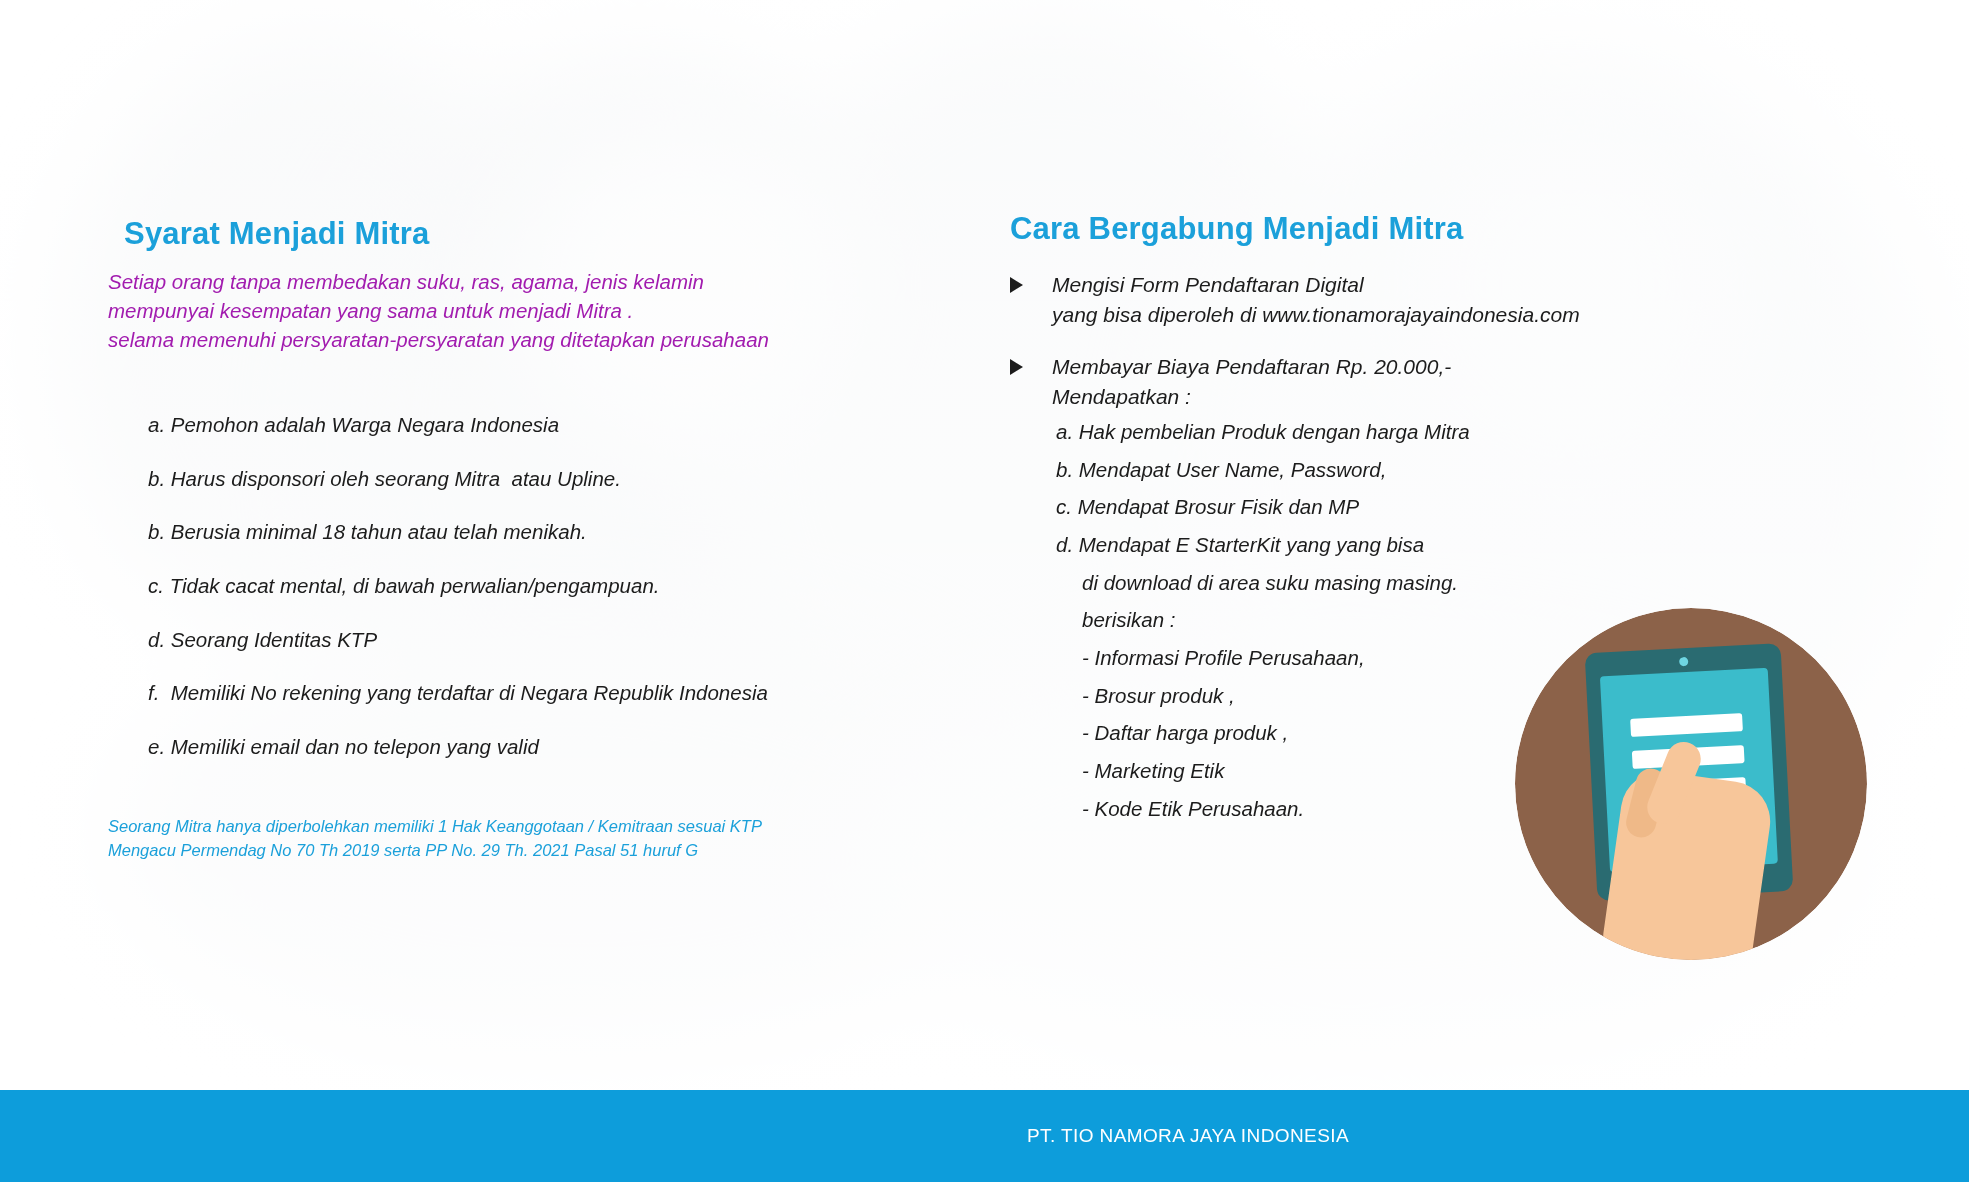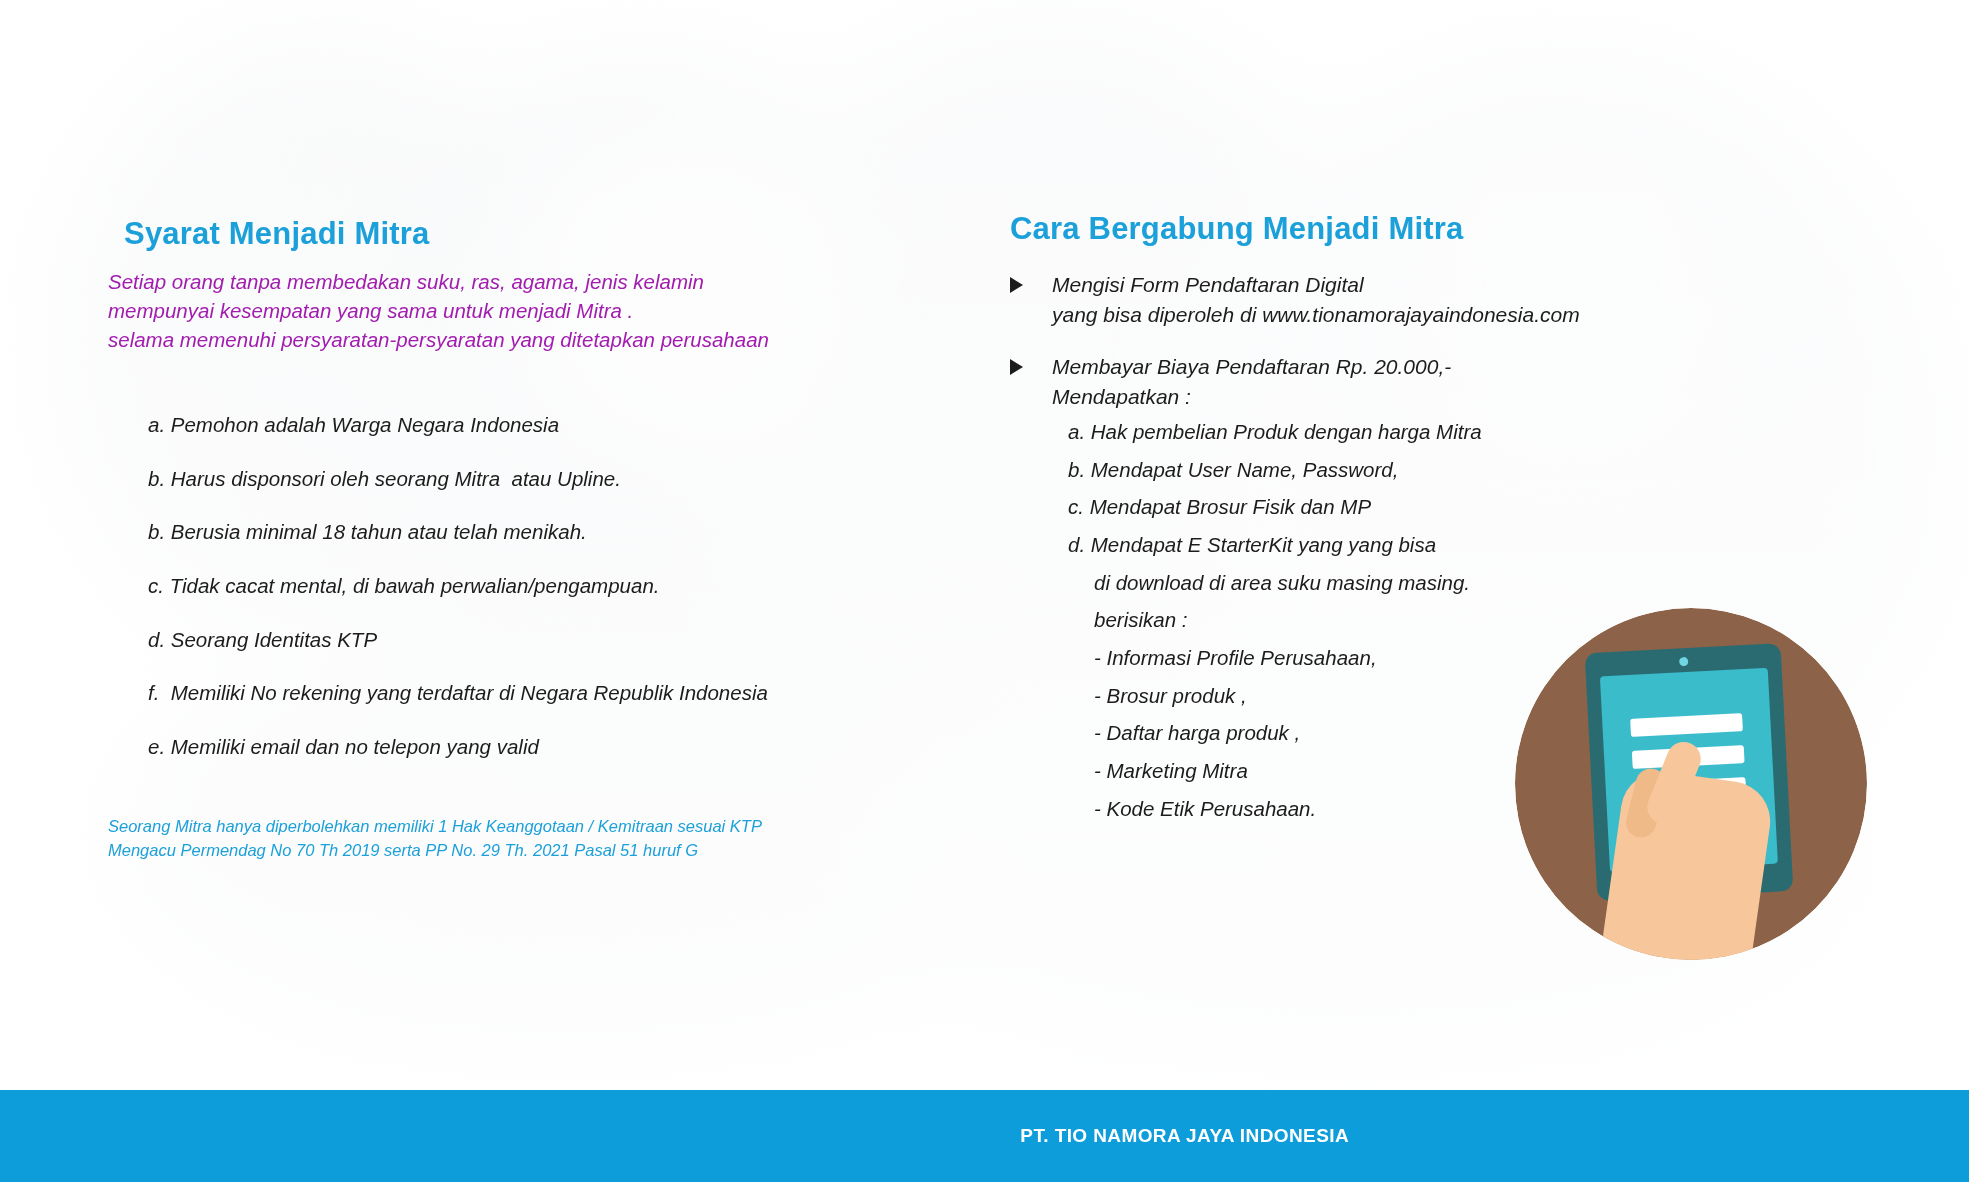--- a/index.html
+++ b/index.html
@@ -254,21 +254,21 @@
     width: 100%;
     height: 92px;
     background: #0d9ddb;
     display: flex;
     align-items: center;
     justify-content: flex-end;
   }
   .footer .company {
     color: #ffffff;
     font-size: 19px;
-    font-weight: bold;
+    font-weight: normal;
     letter-spacing: 0.4px;
     margin-right: 620px;
   }
 </style>
 </head>
 <body>
 
 <div id="slide">
 
   <div class="bg-photo">
@@ -312,31 +312,31 @@
       <span class="tri"></span>
       <p>Mengisi Form Pendaftaran Digital
 yang bisa diperoleh di www.tionamorajayaindonesia.com</p>
     </div>
 
     <div class="bullet-block">
       <span class="tri"></span>
       <p>Membayar Biaya Pendaftaran Rp. 20.000,-
 Mendapatkan  :</p>
 
-      <div class="sub-lines" style="margin-left:16px">
+      <div class="sub-lines" style="margin-left:4px">
         <div class="line">a. Hak pembelian Produk dengan harga Mitra</div>
         <div class="line">b. Mendapat User Name, Password,</div>
         <div class="line">c. Mendapat Brosur Fisik dan MP</div>
         <div class="line">d. Mendapat E StarterKit yang yang bisa</div>
         <div class="line indent">di download di area suku masing masing.</div>
         <div class="line indent">berisikan :</div>
         <div class="line indent">- Informasi Profile Perusahaan,</div>
         <div class="line indent">- Brosur produk ,</div>
         <div class="line indent">- Daftar harga produk ,</div>
-        <div class="line indent">- Marketing Mitra</div>
+        <div class="line indent">- Marketing Etik</div>
         <div class="line indent">- Kode Etik Perusahaan.</div>
       </div>
     </div>
   </div>
 
   <div class="illus">
     <div class="clip">
       <div class="circle"></div>
       <div class="tablet-outer">
         <div class="cam"></div>

